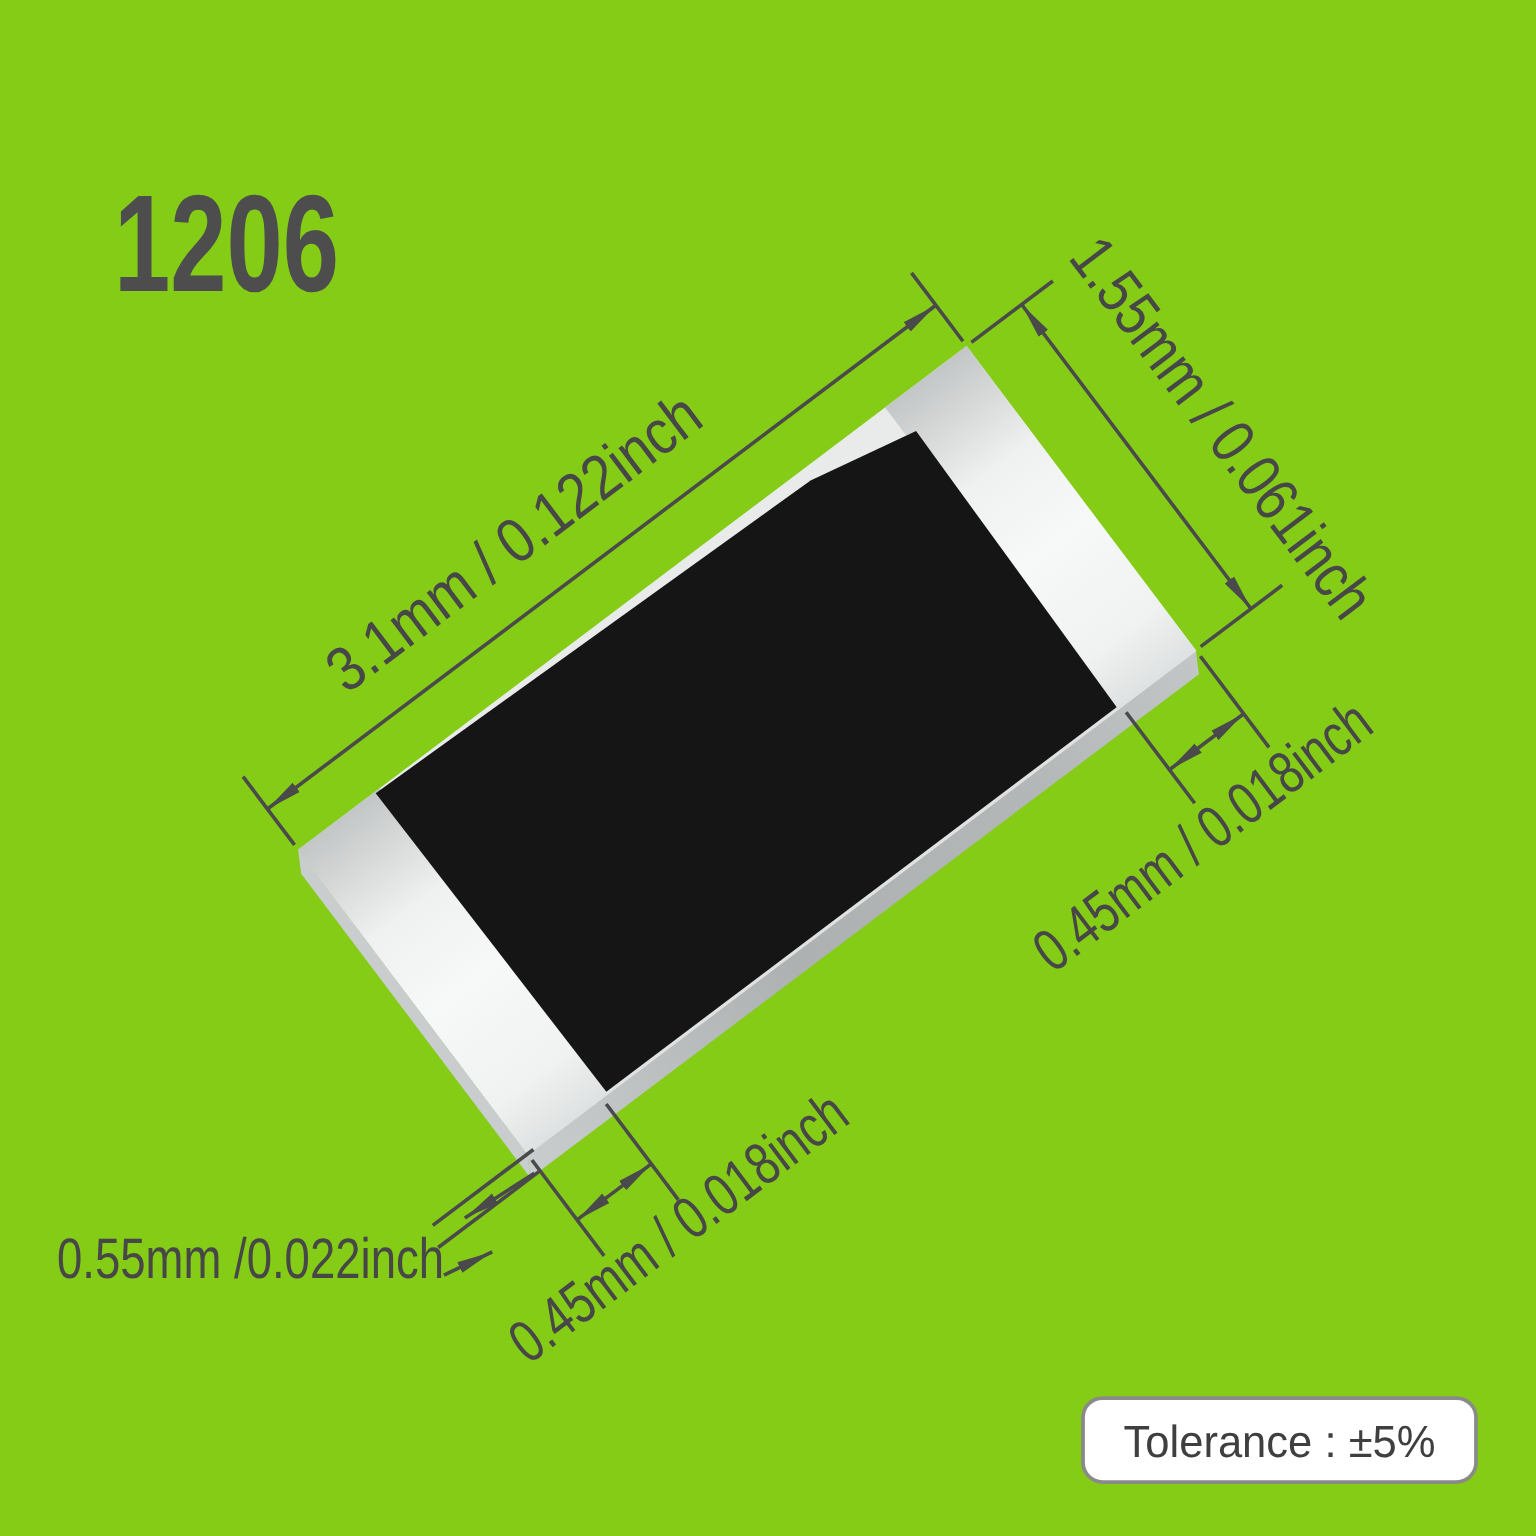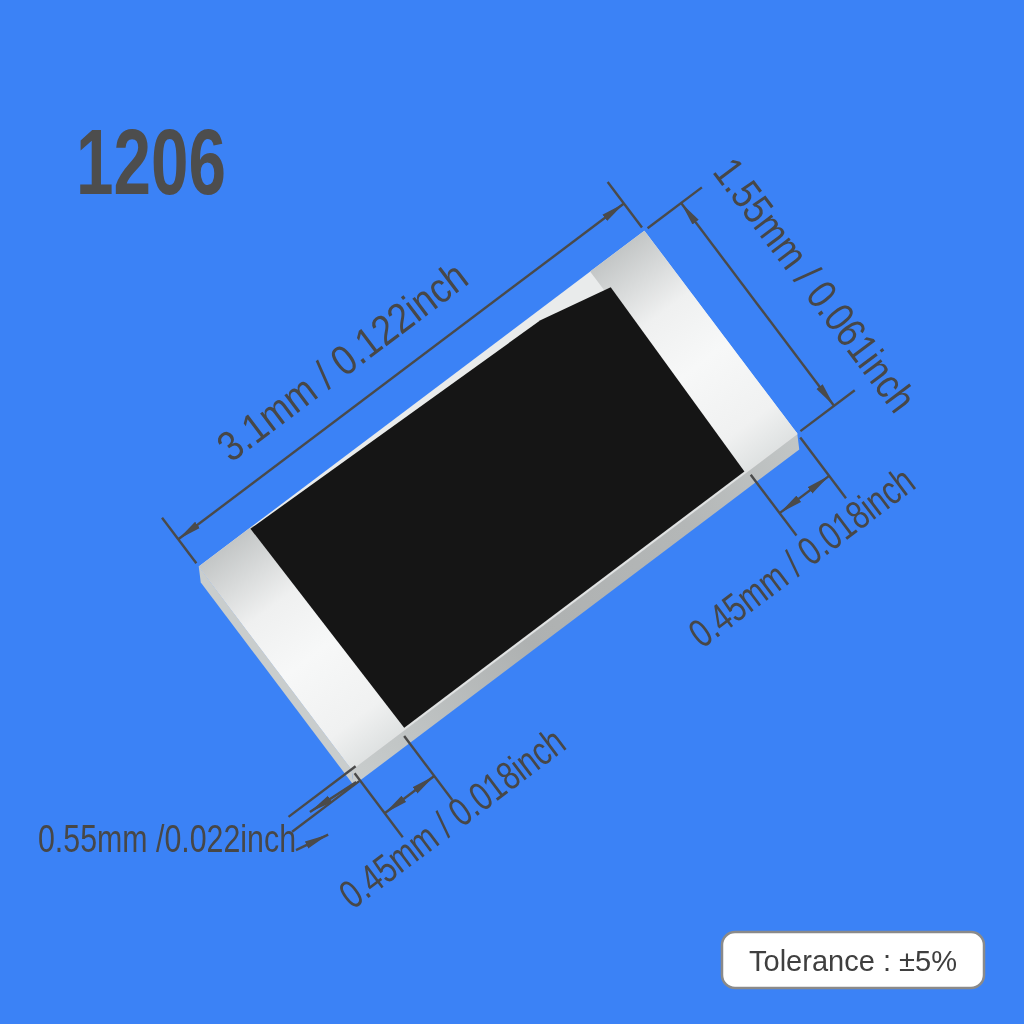--- a/index.html
+++ b/index.html
@@ -1,17 +1,17 @@
 <!DOCTYPE html>
 <html><head>
 <meta charset="utf-8">
 <style>
   html,body{margin:0;padding:0;background:#ffffff;}
   body{width:1024px;height:1024px;overflow:hidden;}
-  .stage{position:relative;width:1024px;height:1024px;background:#3b82f6;}
+  .stage{position:relative;width:1024px;height:1024px;background:#84cc16;}
   svg{display:block;}
   text{font-family:"Liberation Sans","DejaVu Sans",sans-serif;}
   .dim-label{fill:#474747;}
   .pkg-label{fill:#4d4d4d;font-weight:bold;}
   .tol-label{fill:#3f3f3f;}
 </style>
 </head>
 <body>
 
 <div class="stage">

